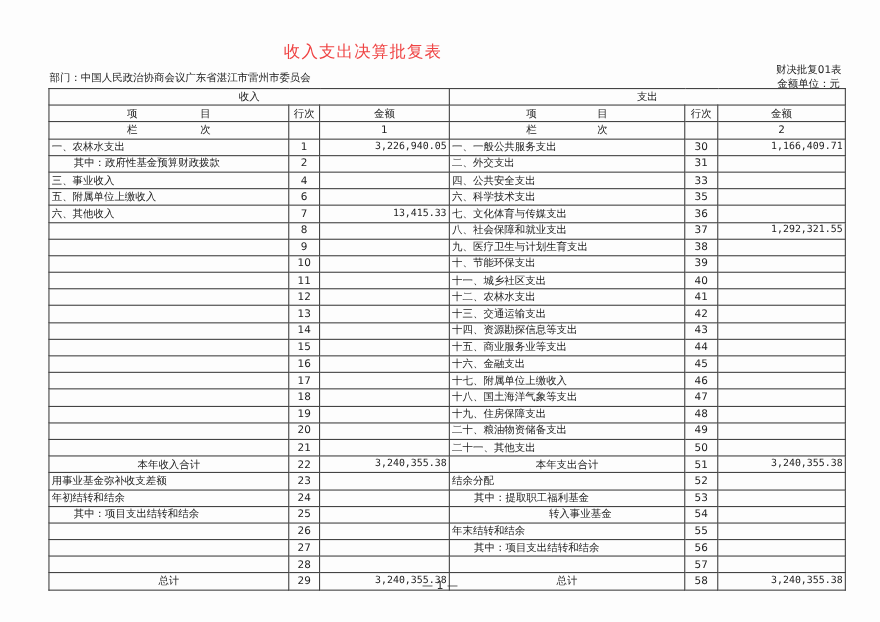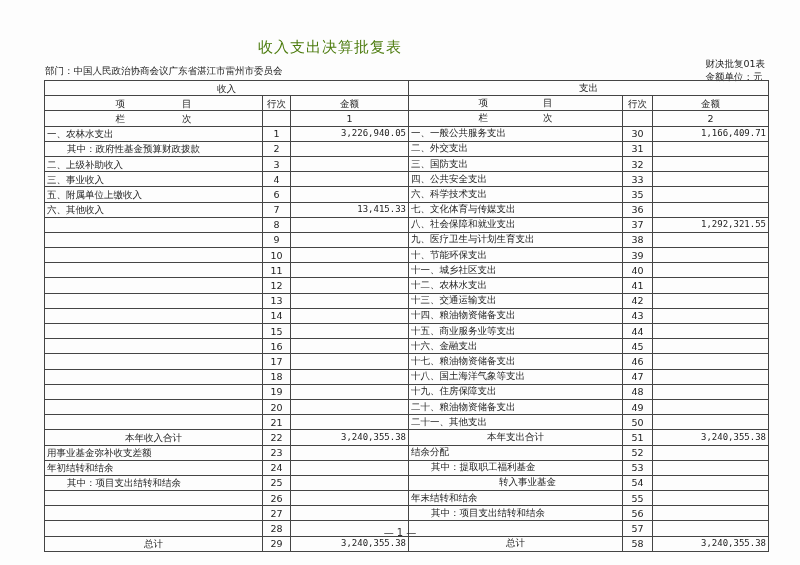--- a/index.html
+++ b/index.html
@@ -2,40 +2,40 @@
 <html><head>
 <meta charset="utf-8">
 <style>
   html, body { margin:0; padding:0; }
   body {
     width:800px; height:565px; background:#fdfdfd; position:relative; overflow:hidden;
     font-family: "DejaVu Sans", "Liberation Sans", sans-serif; color:#222;
   }
   .title {
     position:absolute; left:0; top:38px; width:660px; text-align:center;
-    font-size:15px; letter-spacing:1px; color:#4d7c0f;
+    font-size:15px; letter-spacing:1px; color:#ef4444;
   }
   .dept {
     position:absolute; left:45px; top:65px; font-size:9.5px; color:#222;font-family:Liberation Mono, monospace;
   }
   .form-code {
-    position:absolute; right:35px; top:57px; font-size:9.5px; text-align:left; line-height:13px; color:#222;
+    position:absolute; right:35px; top:57px; font-size:9.5px; text-align:center; line-height:13px; color:#222;
   }
   table.main {
     position:absolute; left:44px; top:80px; width:724px;
     border-collapse:collapse; table-layout:fixed;
     border:1.5px solid #333;
   }
   table.main td {
     border:1px solid #444; height:14.2px; padding:0 2px;
     font-size:9.5px; line-height:13px; white-space:nowrap; overflow:hidden;
   }
   table.main td.c { text-align:center; }
   table.main td.r { text-align:right; font-family:"DejaVu Sans Mono","Liberation Mono",monospace; font-size:9px;margin-left:23px; }
-  table.main td.mid { border-left:1.5px solid #333;font-family:Liberation Serif, serif; }
+  table.main td.mid { border-left:1.5px solid #333; }
   td.indent1 { padding-left:22px !important;margin-top:20px; }
   td.indent2 { padding-left:90px !important; }
   .spaced { display:flex; justify-content:space-around; padding:0 40px; }
   .footer {
     position:absolute; left:0; top:527px; width:800px; text-align:center; font-size:10px; color:#333;
   }
 </style>
 </head>
 <body>
 
@@ -106,28 +106,20 @@
       </tr>
       <tr>
         <td class="indent1">其中：政府性基金预算财政拨款</td>
         <td class="c">2</td>
         <td class="r"></td>
         <td class="mid ">二、外交支出</td>
         <td class="c">31</td>
         <td class="r"></td>
       </tr>
       <tr>
-        <td>二、上级补助收入</td>
-        <td class="c">3</td>
-        <td class="r"></td>
-        <td class="mid ">三、国防支出</td>
-        <td class="c">32</td>
-        <td class="r"></td>
-      </tr>
-      <tr>
         <td>三、事业收入</td>
         <td class="c">4</td>
         <td class="r"></td>
         <td class="mid ">四、公共安全支出</td>
         <td class="c">33</td>
         <td class="r"></td>
       </tr>
       <tr>
         <td>五、附属单位上缴收入</td>
         <td class="c">6</td>
@@ -189,21 +181,21 @@
         <td class="c">13</td>
         <td class="r"></td>
         <td class="mid ">十三、交通运输支出</td>
         <td class="c">42</td>
         <td class="r"></td>
       </tr>
       <tr>
         <td></td>
         <td class="c">14</td>
         <td class="r"></td>
-        <td class="mid ">十四、粮油物资储备支出</td>
+        <td class="mid ">十四、资源勘探信息等支出</td>
         <td class="c">43</td>
         <td class="r"></td>
       </tr>
       <tr>
         <td></td>
         <td class="c">15</td>
         <td class="r"></td>
         <td class="mid ">十五、商业服务业等支出</td>
         <td class="c">44</td>
         <td class="r"></td>
@@ -213,21 +205,21 @@
         <td class="c">16</td>
         <td class="r"></td>
         <td class="mid ">十六、金融支出</td>
         <td class="c">45</td>
         <td class="r"></td>
       </tr>
       <tr>
         <td></td>
         <td class="c">17</td>
         <td class="r"></td>
-        <td class="mid ">十七、粮油物资储备支出</td>
+        <td class="mid ">十七、附属单位上缴收入</td>
         <td class="c">46</td>
         <td class="r"></td>
       </tr>
       <tr>
         <td></td>
         <td class="c">18</td>
         <td class="r"></td>
         <td class="mid ">十八、国土海洋气象等支出</td>
         <td class="c">47</td>
         <td class="r"></td>

